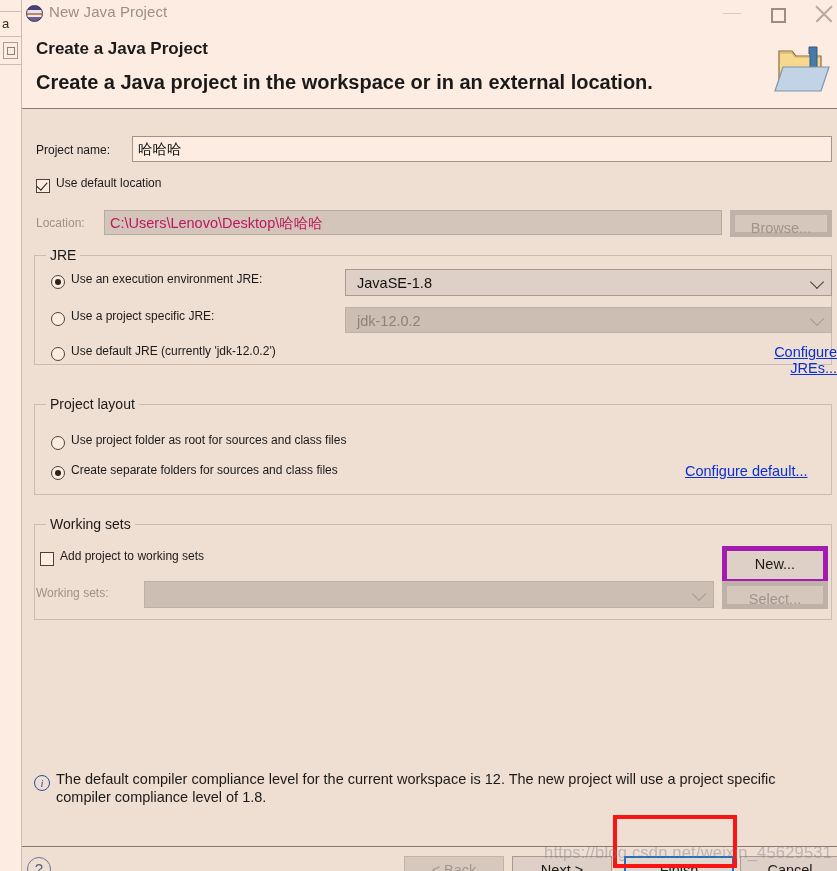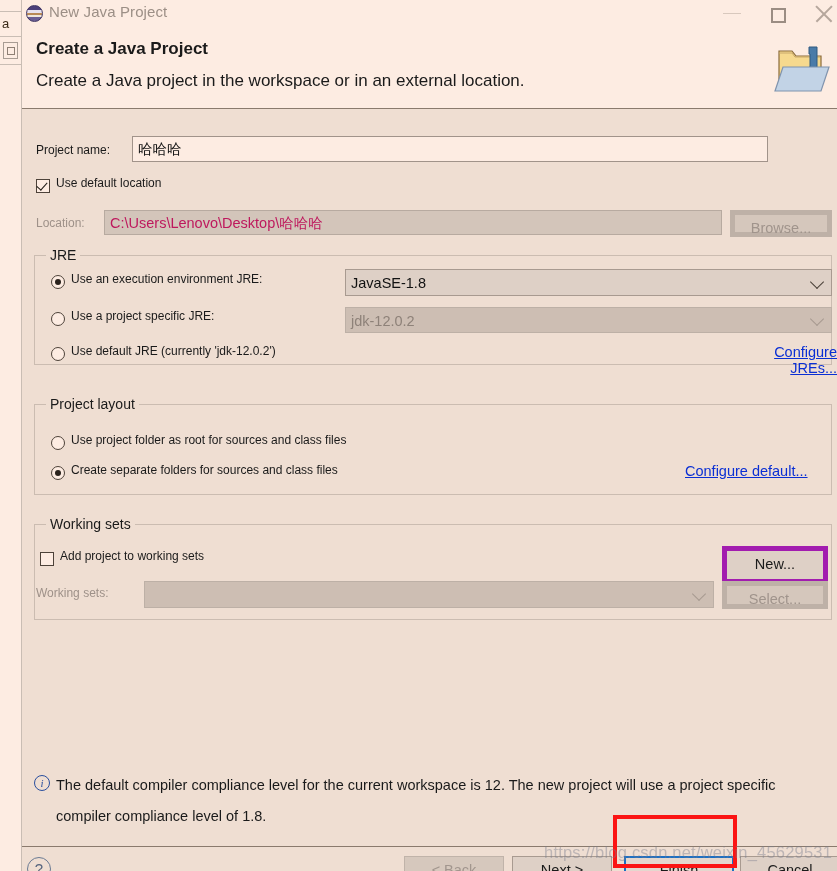--- a/index.html
+++ b/index.html
@@ -134,22 +134,23 @@
   .header-title {
     position: absolute;
     left: 14px; top: 12px;
     font-size: 17px;
     font-weight: bold;
     color: #1a1a1a;
   }
   .header-sub {
     position: absolute;
     left: 14px; top: 44px;
-    font-size: 17px;
-    color: #1a1a1a;
+    font-size: 20px;
+    color: #1a1a1a;
+    font-weight: bold;
   }
   .header-img {
     position: absolute;
     right: 4px; top: 14px;
     width: 68px; height: 62px;
   }
 
   
   .body {
     position: relative;
@@ -200,21 +201,21 @@
     color: #a0948c;
   }
 
   .combo {
     position: absolute;
     background: #ded0c6;
     border: 1px solid #a89a90;
     box-sizing: border-box;
     font-size: 14.5px;
     color: #121212;
-    padding-left: 5px;
+    padding-left: 11px;
     line-height: 26px;
     overflow: hidden;
     white-space: nowrap;
   }
   .combo.disabled {
     background: #cdbeb3;
     border-color: #bdb0a6;
     color: #8e8279;
   }
   .combo .arrow {
@@ -302,21 +303,21 @@
     font-style: italic;
     text-align: center;
     line-height: 14px;
   }
   .info-text {
     position: absolute;
     left: 34px; top: 661px;
     width: 770px;
     font-size: 14.5px;
     color: #1a1a1a;
-    line-height: 31px;
+    line-height: 18px;
   }
 
   
   .footer {
     position: relative;
     height: 55px;
     background: #efded2;
   }
   .help-icon {
     position: absolute;
@@ -409,21 +410,21 @@
         <path d="M14 46 L14 10 L27 10 L31 15 L56 15 L56 46 Z" fill="#f6d98e" stroke="#8a6a3a" stroke-width="1.2"></path>
         <path d="M14 12 L27 12 L30 16 L55 16" fill="none" stroke="#c8a86a" stroke-width="1"></path>
         <path d="M44 6 L52 6 L52 28 Q52 36 43 36 L38 36 L38 29 L42 29 Q45 29 45 25 L45 13 L44 13 Z" fill="#4a7ba8" stroke="#2f5a80" stroke-width="1"></path>
         <path d="M18 26 L64 26 L56 50 L10 50 Z" fill="#c2d3e6" stroke="#7f93ad" stroke-width="1.2"></path>
       </svg>
     </div>
 
     <div class="body">
 
       <div class="row-label" style="left:14px; top:34px;">Project name:</div>
-      <div class="textfield" style="left:110px; top:27px; width:636px; height:26px;">哈哈哈</div>
+      <div class="textfield" style="left:110px; top:27px; width:700px; height:26px;">哈哈哈</div>
 
       <div class="checkbox on" style="left:14px; top:70px;"></div>
       <div class="row-label" style="left:34px; top:67px;">Use default location</div>
 
       <div class="row-label disabled" style="left:14px; top:107px;">Location:</div>
       <div class="textfield disabled" style="left:82px; top:101px; width:618px; height:25px;">C:\Users\Lenovo\Desktop\哈哈哈</div>
       <div class="btn disabled" style="left:708px; top:101px; width:102px; height:27px;">Browse...</div>
 
       <div class="group" style="left:12px; top:146px; width:798px; height:110px;">
         <span class="group-title">JRE</span>

